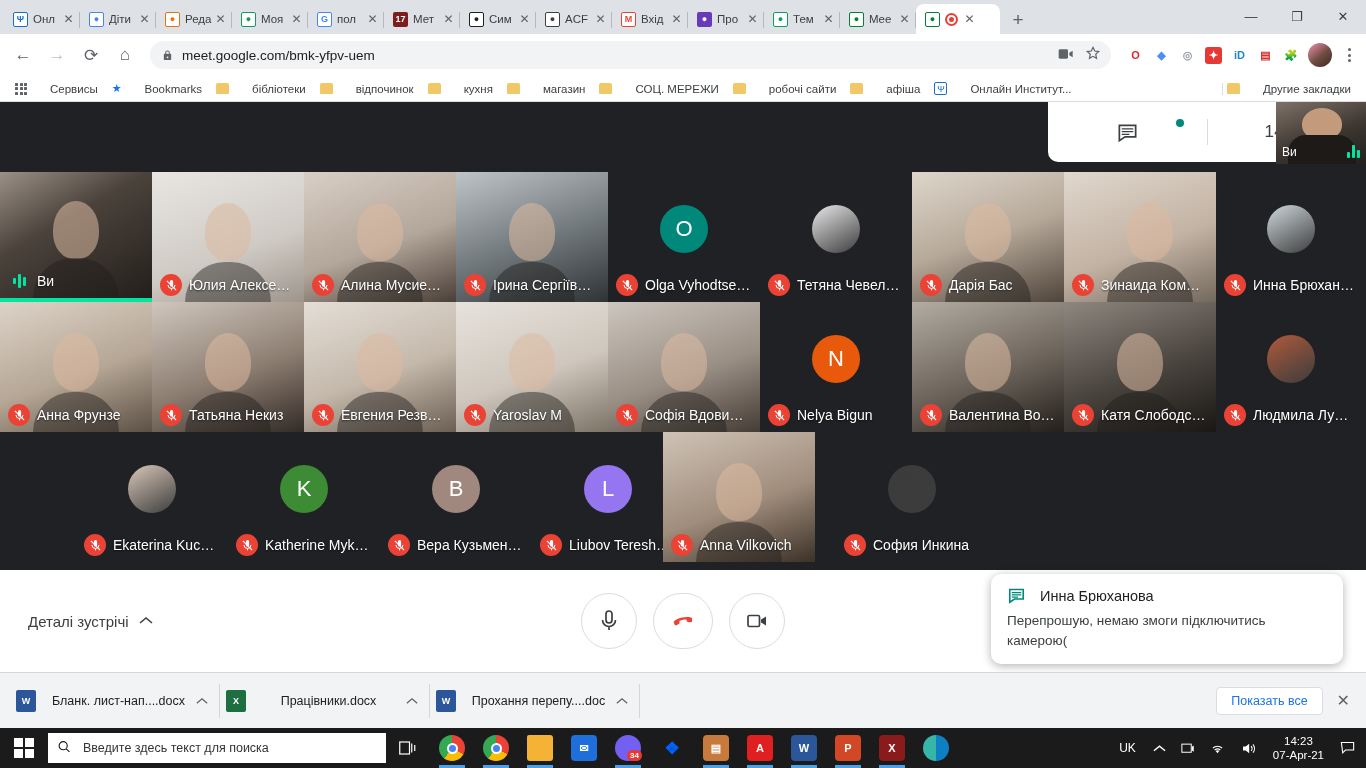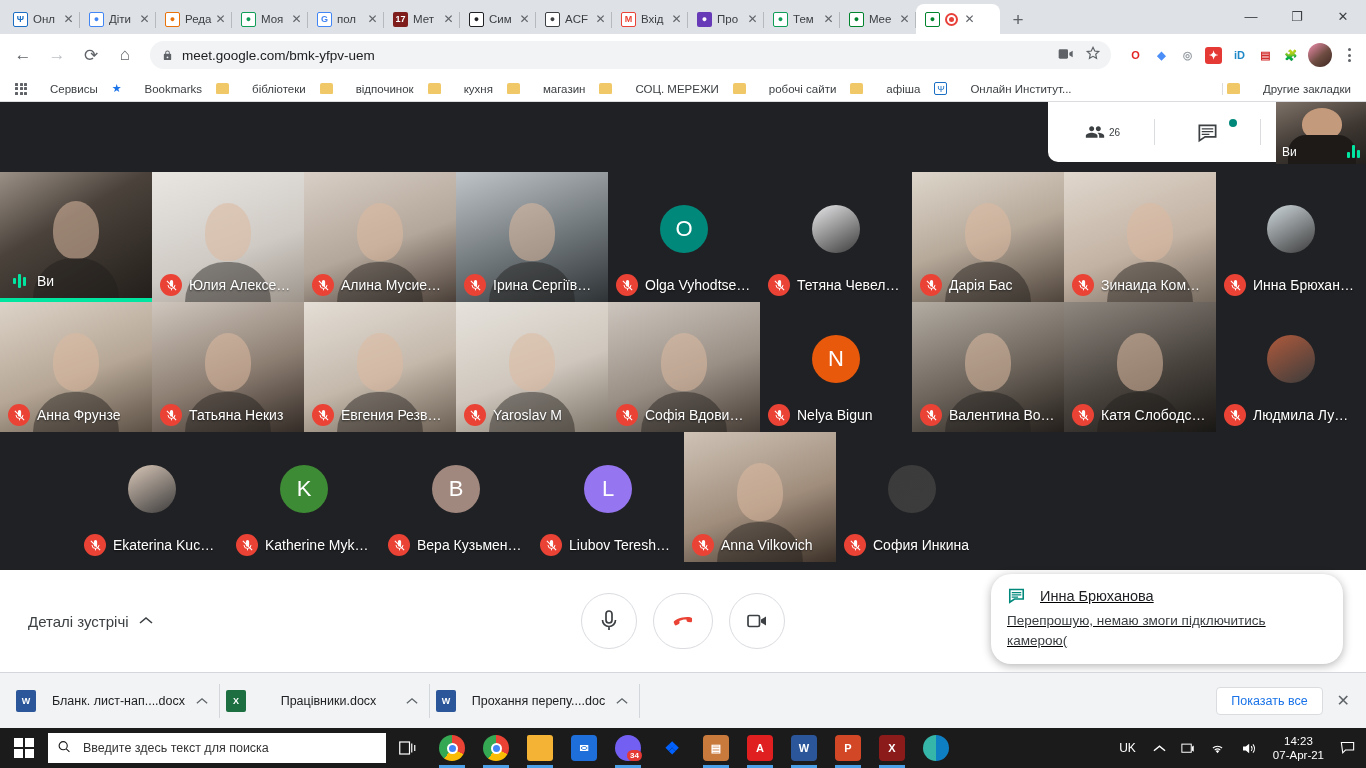--- a/index.html
+++ b/index.html
@@ -114,23 +114,22 @@
   .tile .mic.speak .eqb{ display:flex;align-items:center;gap:2px;height:14px;}
   .tile .mic.speak .eqb i{ width:3px;background:#00e5a0;display:block;border-radius:1px;}
   .tile .nm{
     color:#fff;font-size:14px;white-space:nowrap;overflow:hidden;text-overflow:ellipsis;
     text-shadow:0 1px 2px rgba(0,0,0,.6);
   }
   .tile.speaking{ border-bottom:4px solid #00e5a0; }
 
   .chat-toast{
     position:absolute; left:991px; top:472px; width:352px; background:#fff;
-    border-radius:20px; padding:12px 16px 14px 16px; z-index:40;
+    border-radius:10px; padding:12px 16px 14px 16px; z-index:40;
     box-shadow:0 2px 10px rgba(0,0,0,.3);
-    text-decoration:underline;
   }
   .ct-head{ display:flex;align-items:center;gap:14px;margin-bottom:6px;}
   .ct-head svg{ width:19px;height:19px;fill:#00897b;flex:none;}
   .ct-name{ font-size:14.5px;color:#202124;}
   .ct-msg{ font-size:13.5px;color:#3c4043;line-height:1.45;}
   .controlbar{
     position:absolute; left:0; top:570px; width:1366px; height:102px; background:#fff;
     display:flex; align-items:center;
   }
   .cb-left{ position:absolute; left:28px; display:flex; align-items:center; gap:10px;}
@@ -392,26 +391,20 @@
     <div class="bm bm-right">
       <span class="fold"></span>
       <span>Другие закладки</span>
     </div>
   </div>
 
   <div class="meet">
 
     <div class="meet-topbar">
       <div class="mt-item">
-        <svg width="26" height="20" viewBox="0 0 24 24">
-            <path fill="#3c4043" d="M16 11c1.66 0 3-1.34 3-3s-1.34-3-3-3-3 1.34-3 3 1.34 3 3 3zm-8 0c1.66 0 3-1.34 3-3S9.66 5 8 5 5 6.34 5 8s1.34 3 3 3zm0 2c-2.33 0-7 1.17-7 3.5V19h14v-2.5C15 14.17 10.33 13 8 13zm8 0c-.29 0-.62.02-.97.05 1.16.84 1.97 1.97 1.97 3.45V19h6v-2.5c0-2.33-4.67-3.5-7-3.5z"></path>
-          </svg>
-        <span class="mt-count">26</span>
-      </div>
-      <div class="mt-item">
         <svg width="23" height="23" viewBox="0 0 24 24">
             <path fill="none" stroke="#3c4043" stroke-width="1.8" d="M3.5 4.5h17v12h-11l-6 4z"></path>
             <path fill="#3c4043" d="M6 7.5h12v1.4H6zM6 10.4h12v1.4H6zM6 13.3h8v1.4H6z"></path>
           </svg>
         <span class="chat-dot"></span>
       </div>
       <div class="mt-item">
         <span class="mt-time">14:23</span>
       </div>
       <div class="self-thumb">
@@ -747,21 +740,21 @@
             <div class="mic">
               <svg viewBox="0 0 24 24">
                 <path d="M12 14a3 3 0 0 0 3-3V5a3 3 0 0 0-6 0v6a3 3 0 0 0 3 3z"></path>
                 <path d="M5.5 11a6.5 6.5 0 0 0 13 0M12 17.5V21" fill="none" stroke="#fff" stroke-width="1.8"></path>
                 <path d="M3.5 3.5l17 17" stroke="#fff" stroke-width="2"></path>
               </svg>
             </div>
             <div class="nm">Liubov Teresh…</div>
           </div>
         </div>
-        <div class="tile" style="left: 684px; top: 260px; width: 152px; height: 130px;">
+        <div class="tile" style="left: 663px; top: 260px; width: 152px; height: 130px;">
           <div class="vid" style="background: linear-gradient(160deg, rgb(207, 195, 182), rgb(160, 141, 124) 55%, rgb(60, 49, 40));">
             <div style="position:absolute;left:50%;top:46%;transform:translate(-50%,-50%);width:46px;height:58px;border-radius:50% 50% 45% 45%;background:rgba(220,185,160,.55);"></div>
             <div style="position:absolute;left:50%;bottom:-6px;transform:translateX(-50%);width:86px;height:46px;border-radius:40px 40px 0 0;background:rgba(30,28,26,.45);"></div>
           </div>
           <div class="namebar">
             <div class="mic">
               <svg viewBox="0 0 24 24">
                 <path d="M12 14a3 3 0 0 0 3-3V5a3 3 0 0 0-6 0v6a3 3 0 0 0 3 3z"></path>
                 <path d="M5.5 11a6.5 6.5 0 0 0 13 0M12 17.5V21" fill="none" stroke="#fff" stroke-width="1.8"></path>
                 <path d="M3.5 3.5l17 17" stroke="#fff" stroke-width="2"></path>

